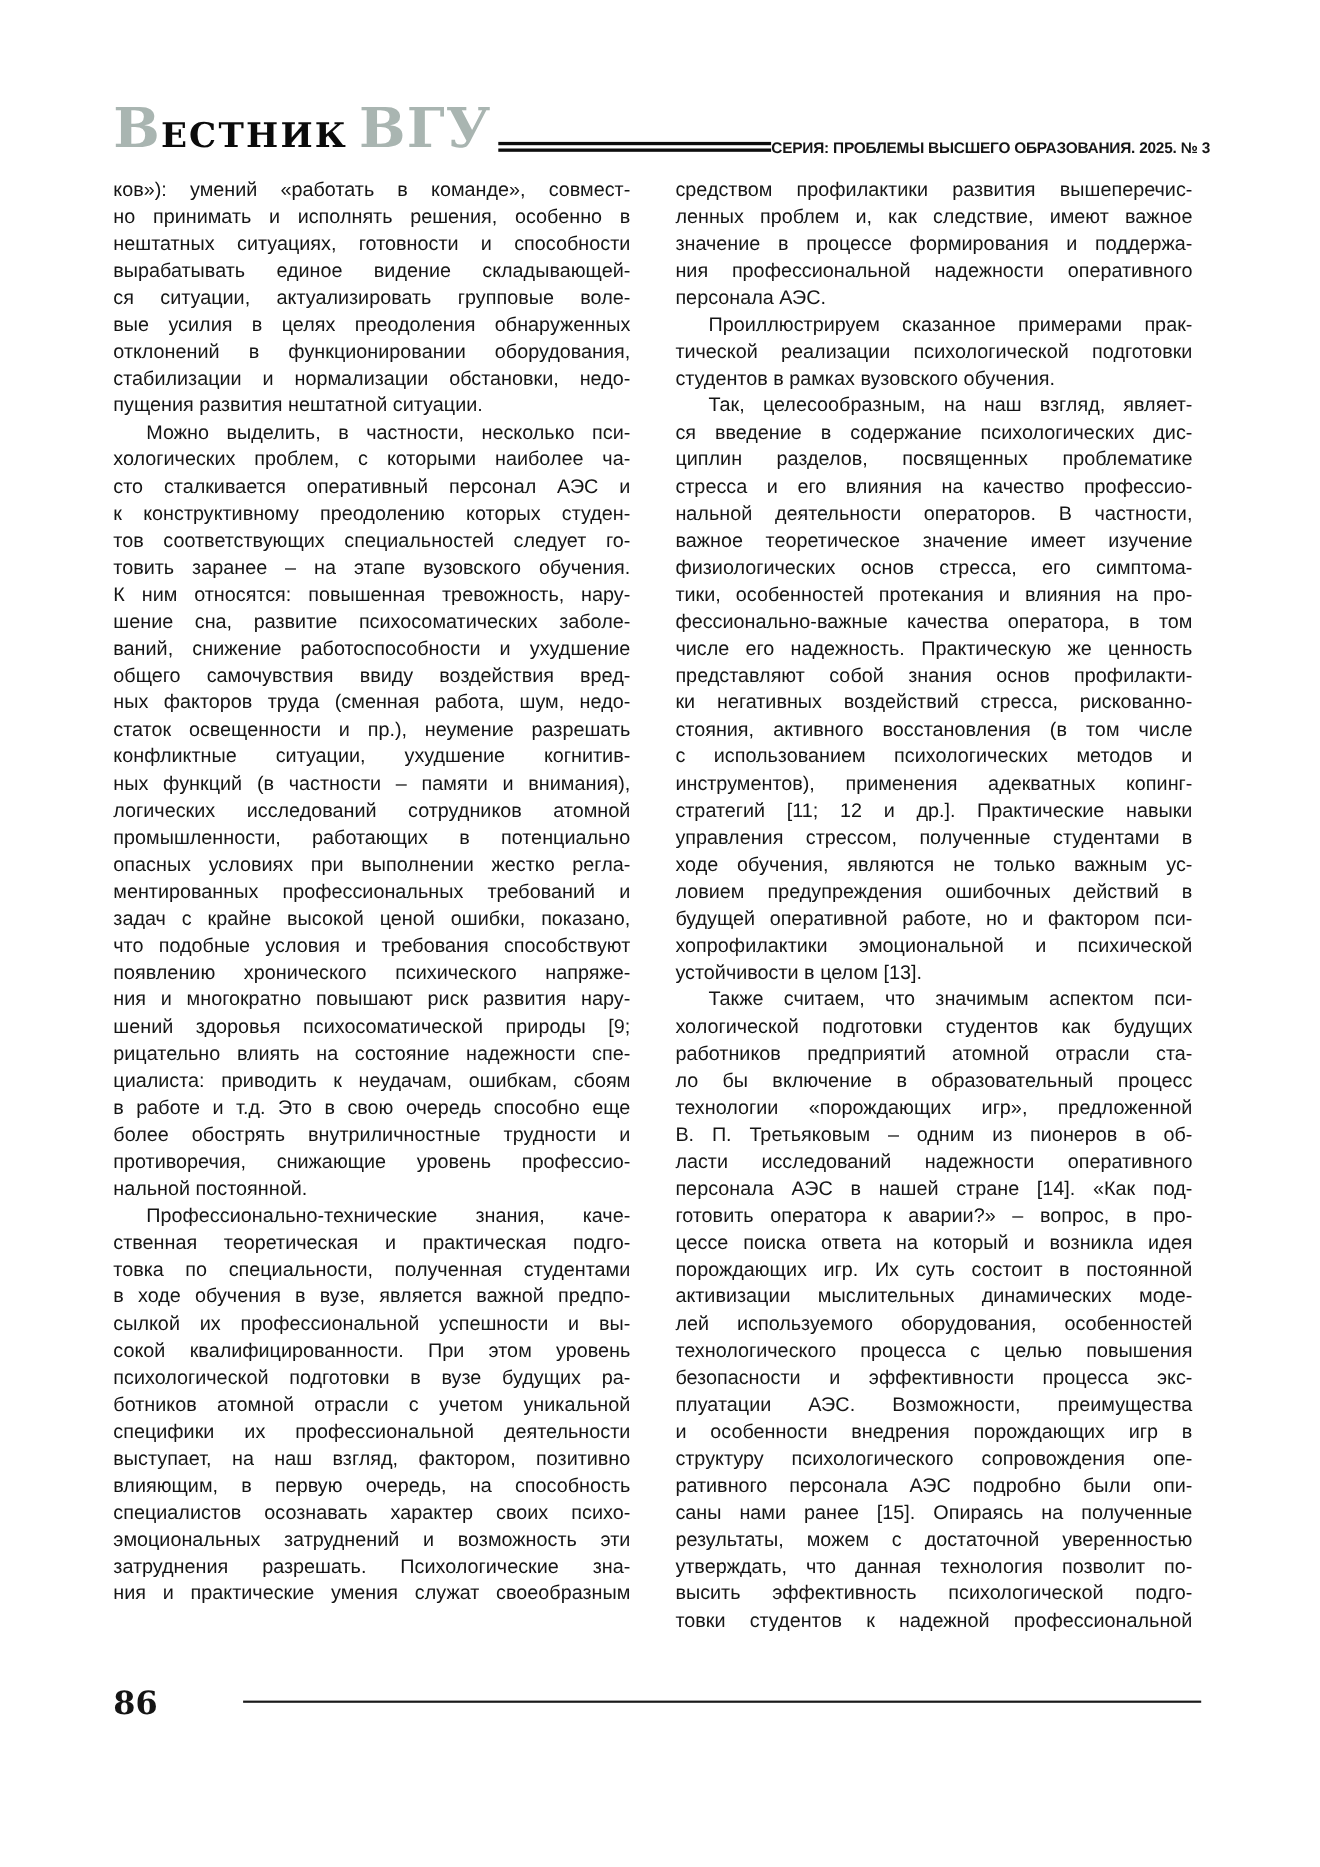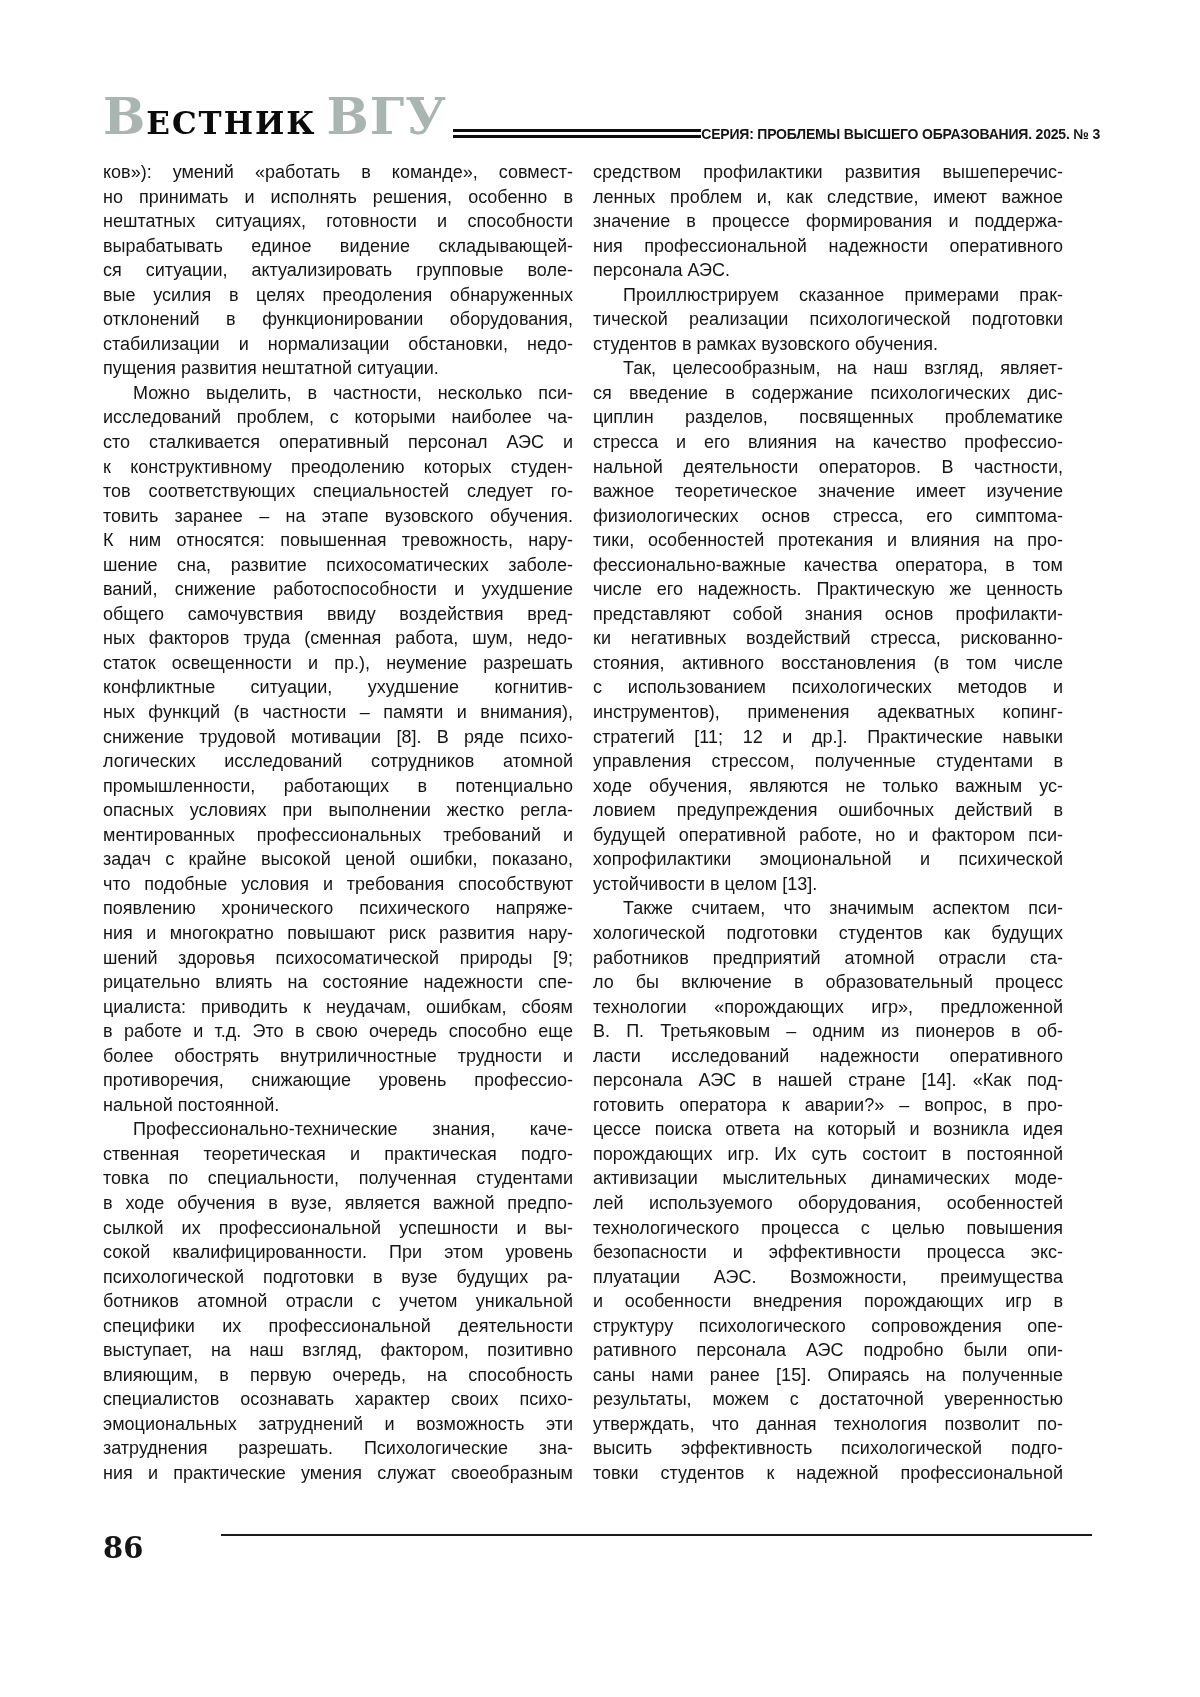--- a/index.html
+++ b/index.html
@@ -49,40 +49,40 @@
     margin-bottom: 1px;
     white-space: nowrap;
   }
   
   .columns {
     position: absolute;
     left: 103px;
     top: 160px;
     width: 984px;
     display: flex;
-    gap: 20px;
+    gap: 41px;
   }
   .col { width: 470px; flex: 0 0 auto; }
   .tline {
     font-size: 18px;
     line-height: 24.55px;
     text-align: justify;
     text-align-last: justify;
     white-space: normal;
   }
   .tline.flush  { text-align-last: left; }
   .tline.indent { padding-left: 30px; }
   
   .pagefoot {
     position: absolute;
     left: 103px;
     right: 108px;
     top: 1534px;
     display: flex;
-    align-items: flex-start;
+    align-items: center;
     gap: 32px;
   }
   .pageno {
     font-family: "DejaVu Serif", "Liberation Serif", serif;
     font-weight: bold;
     font-size: 29px;
     line-height: 1;
     flex: 0 0 auto;
   }
   .footer-rule {
@@ -110,34 +110,33 @@
         <div class="tline">ков»): умений «работать в команде», совмест-</div>
         <div class="tline">но принимать и исполнять решения, особенно в</div>
         <div class="tline">нештатных ситуациях, готовности и способности</div>
         <div class="tline">вырабатывать единое видение складывающей-</div>
         <div class="tline">ся ситуации, актуализировать групповые воле-</div>
         <div class="tline">вые усилия в целях преодоления обнаруженных</div>
         <div class="tline">отклонений в функционировании оборудования,</div>
         <div class="tline">стабилизации и нормализации обстановки, недо-</div>
         <div class="tline flush">пущения развития нештатной ситуации.</div>
         <div class="tline indent">Можно выделить, в частности, несколько пси-</div>
-        <div class="tline">исследований проблем, с которыми наиболее ча-</div>
+        <div class="tline">хологических проблем, с которыми наиболее ча-</div>
         <div class="tline">сто сталкивается оперативный персонал АЭС и</div>
         <div class="tline">к конструктивному преодолению которых студен-</div>
         <div class="tline">тов соответствующих специальностей следует го-</div>
         <div class="tline">товить заранее – на этапе вузовского обучения.</div>
         <div class="tline">К ним относятся: повышенная тревожность, нару-</div>
         <div class="tline">шение сна, развитие психосоматических заболе-</div>
         <div class="tline">ваний, снижение работоспособности и ухудшение</div>
         <div class="tline">общего самочувствия ввиду воздействия вред-</div>
         <div class="tline">ных факторов труда (сменная работа, шум, недо-</div>
         <div class="tline">статок освещенности и пр.), неумение разрешать</div>
         <div class="tline">конфликтные ситуации, ухудшение когнитив-</div>
         <div class="tline">ных функций (в частности – памяти и внимания),</div>
-        <div class="tline">снижение трудовой мотивации [8]. В ряде психо-</div>
         <div class="tline">логических исследований сотрудников атомной</div>
         <div class="tline">промышленности, работающих в потенциально</div>
         <div class="tline">опасных условиях при выполнении жестко регла-</div>
         <div class="tline">ментированных профессиональных требований и</div>
         <div class="tline">задач с крайне высокой ценой ошибки, показано,</div>
         <div class="tline">что подобные условия и требования способствуют</div>
         <div class="tline">появлению хронического психического напряже-</div>
         <div class="tline">ния и многократно повышают риск развития нару-</div>
         <div class="tline">шений здоровья психосоматической природы [9;</div>
         <div class="tline">рицательно влиять на состояние надежности спе-</div>

